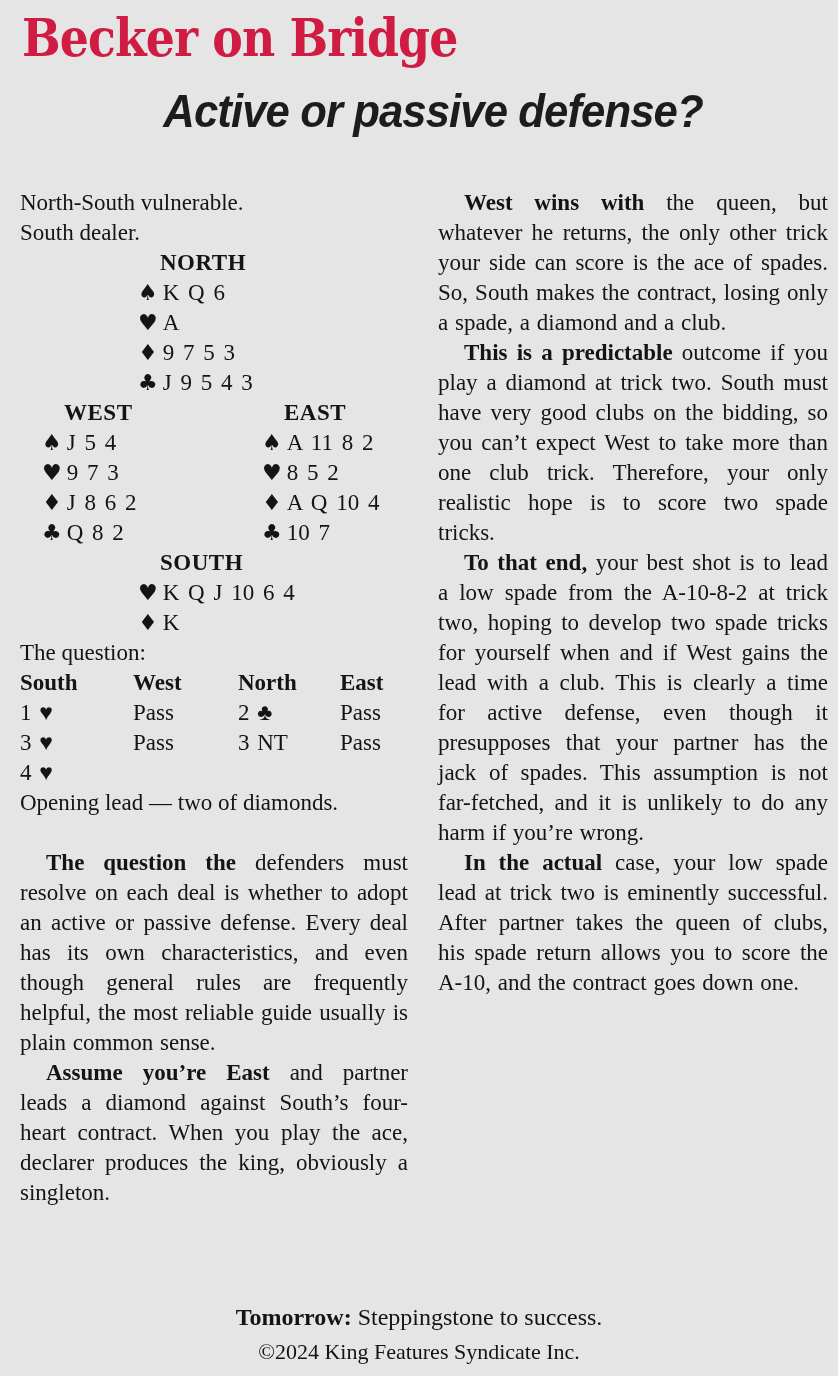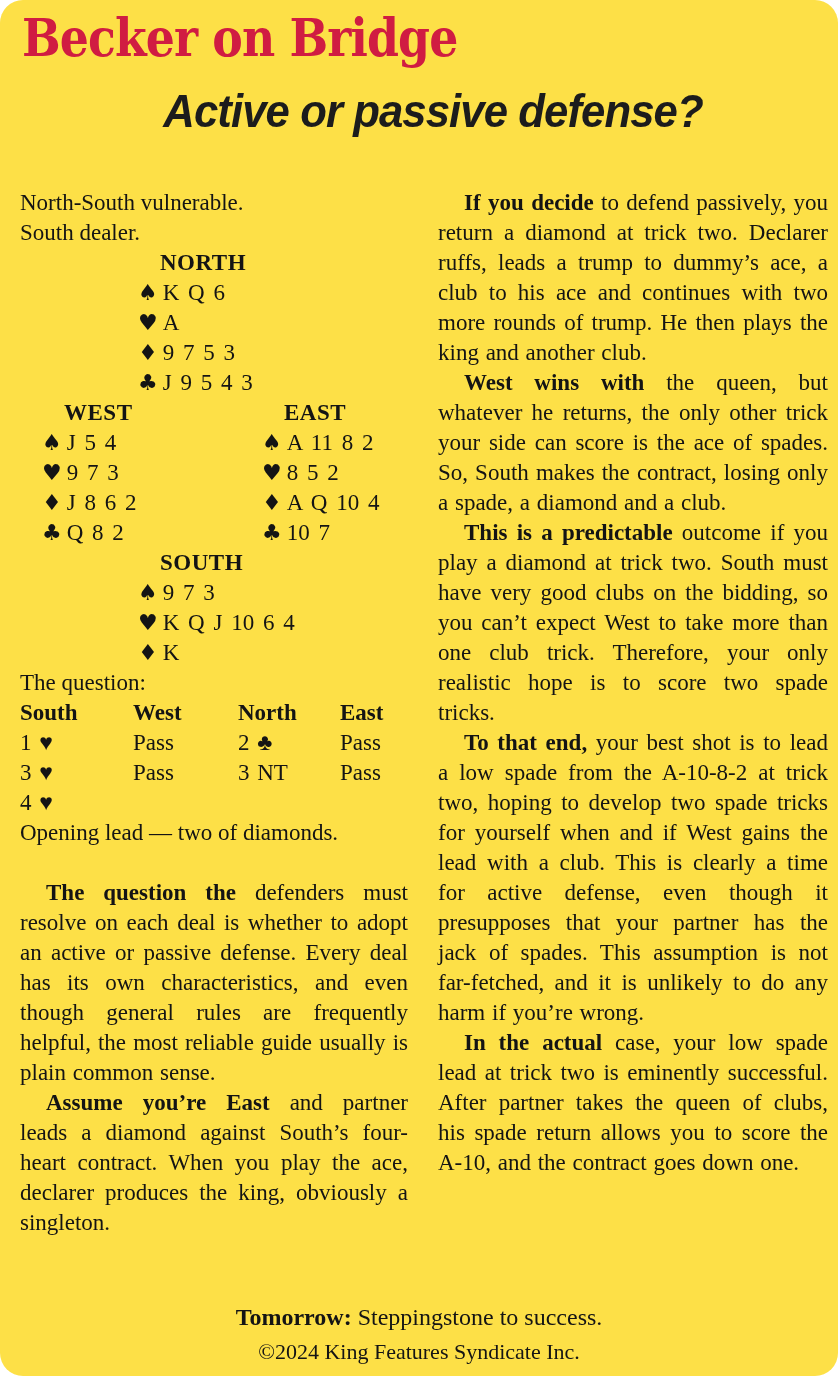--- a/index.html
+++ b/index.html
@@ -1,23 +1,22 @@
 <!DOCTYPE html>
 <html><head>
 <meta charset="utf-8">
 <style>
   html,body{margin:0;padding:0;background:#ffffff;}
   .page{
     position:relative;
     width:838px;height:1376px;
-    background:#fde047;
+    background:#e5e5e5;
     color:#141414;
     font-family:"Liberation Serif","DejaVu Sans",serif;
     overflow:hidden;
-    border-radius:23px;
   }
   
   .col-title{
     position:absolute;left:22px;top:8px;margin:0;
     font-family:"DejaVu Serif","Liberation Serif",serif;
     font-weight:bold;font-size:52px;line-height:60px;
     letter-spacing:-1px;white-space:nowrap;
     transform:scaleX(0.88);transform-origin:left top;
   }
   .headline{
@@ -99,21 +98,20 @@
         <div class="hand-label">EAST</div>
         <div class="suit-line"><span class="suit">♠</span><span>A 11 8 2</span></div>
         <div class="suit-line"><span class="suit">♥</span><span>8 5 2</span></div>
         <div class="suit-line"><span class="suit">♦</span><span>A Q 10 4</span></div>
         <div class="suit-line"><span class="suit">♣</span><span>10 7</span></div>
       </div>
     </div>
 
     <div class="hand hand-south">
       <div class="hand-label">SOUTH</div>
-      <div class="suit-line"><span class="suit">♠</span><span>9 7 3</span></div>
       <div class="suit-line"><span class="suit">♥</span><span>K Q J 10 6 4</span></div>
       <div class="suit-line"><span class="suit">♦</span><span>K</span></div>
     </div>
 
     <div class="line">The question:</div>
 
     <div class="bid-table">
       <div class="bid-hdr">South</div>
       <div class="bid-hdr">West</div>
       <div class="bid-hdr">North</div>
@@ -135,21 +133,20 @@
       <div></div>
     </div>
 
     <div class="line">Opening lead — two of diamonds.</div>
 
     <p class="para para-gap"><span class="lead">The question the</span><span> defenders must resolve on each deal is whether to adopt an active or passive defense. Every deal has its own characteristics, and even though general rules are frequently helpful, the most reliable guide usually is plain common sense.</span></p>
     <p class="para"><span class="lead">Assume you’re East</span><span> and partner leads a diamond against South’s four-heart contract. When you play the ace, declarer produces the king, obviously a singleton.</span></p>
   </div>
 
   <div class="col col-right">
-    <p class="para"><span class="lead">If you decide</span><span> to defend passively, you return a diamond at trick two. Declarer ruffs, leads a trump to dummy’s ace, a club to his ace and continues with two more rounds of trump. He then plays the king and another club.</span></p>
     <p class="para"><span class="lead">West wins with</span><span> the queen, but whatever he returns, the only other trick your side can score is the ace of spades. So, South makes the contract, losing only a spade, a diamond and a club.</span></p>
     <p class="para"><span class="lead">This is a predictable</span><span> outcome if you play a diamond at trick two. South must have very good clubs on the bidding, so you can’t expect West to take more than one club trick. Therefore, your only realistic hope is to score two spade tricks.</span></p>
     <p class="para"><span class="lead">To that end,</span><span> your best shot is to lead a low spade from the A-10-8-2 at trick two, hoping to develop two spade tricks for yourself when and if West gains the lead with a club. This is clearly a time for active defense, even though it presupposes that your partner has the jack of spades. This assumption is not far-fetched, and it is unlikely to do any harm if you’re wrong.</span></p>
     <p class="para"><span class="lead">In the actual</span><span> case, your low spade lead at trick two is eminently successful. After partner takes the queen of clubs, his spade return allows you to score the A-10, and the contract goes down one.</span></p>
   </div>
 
   <div class="tomorrow"><span class="lead">Tomorrow:</span><span> Steppingstone to success.</span></div>
   <div class="copyright">©2024 King Features Syndicate Inc.</div>
 
 </div>

